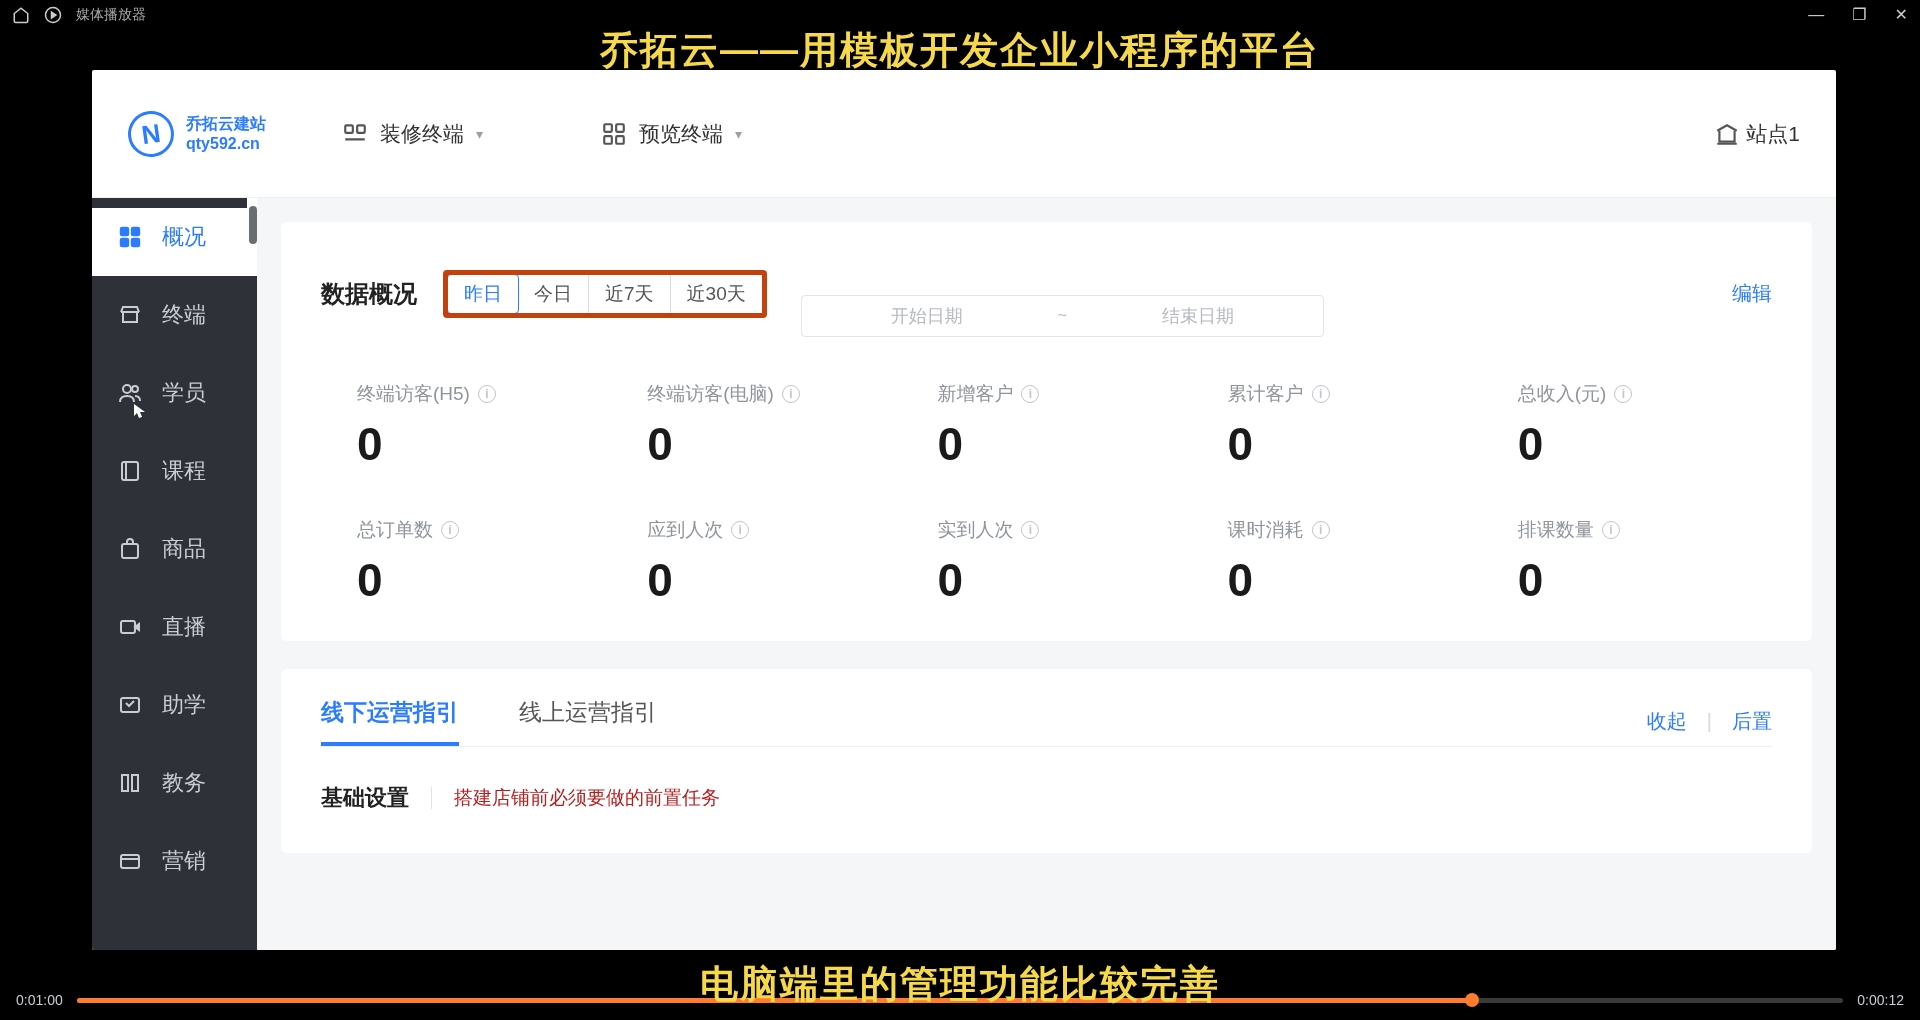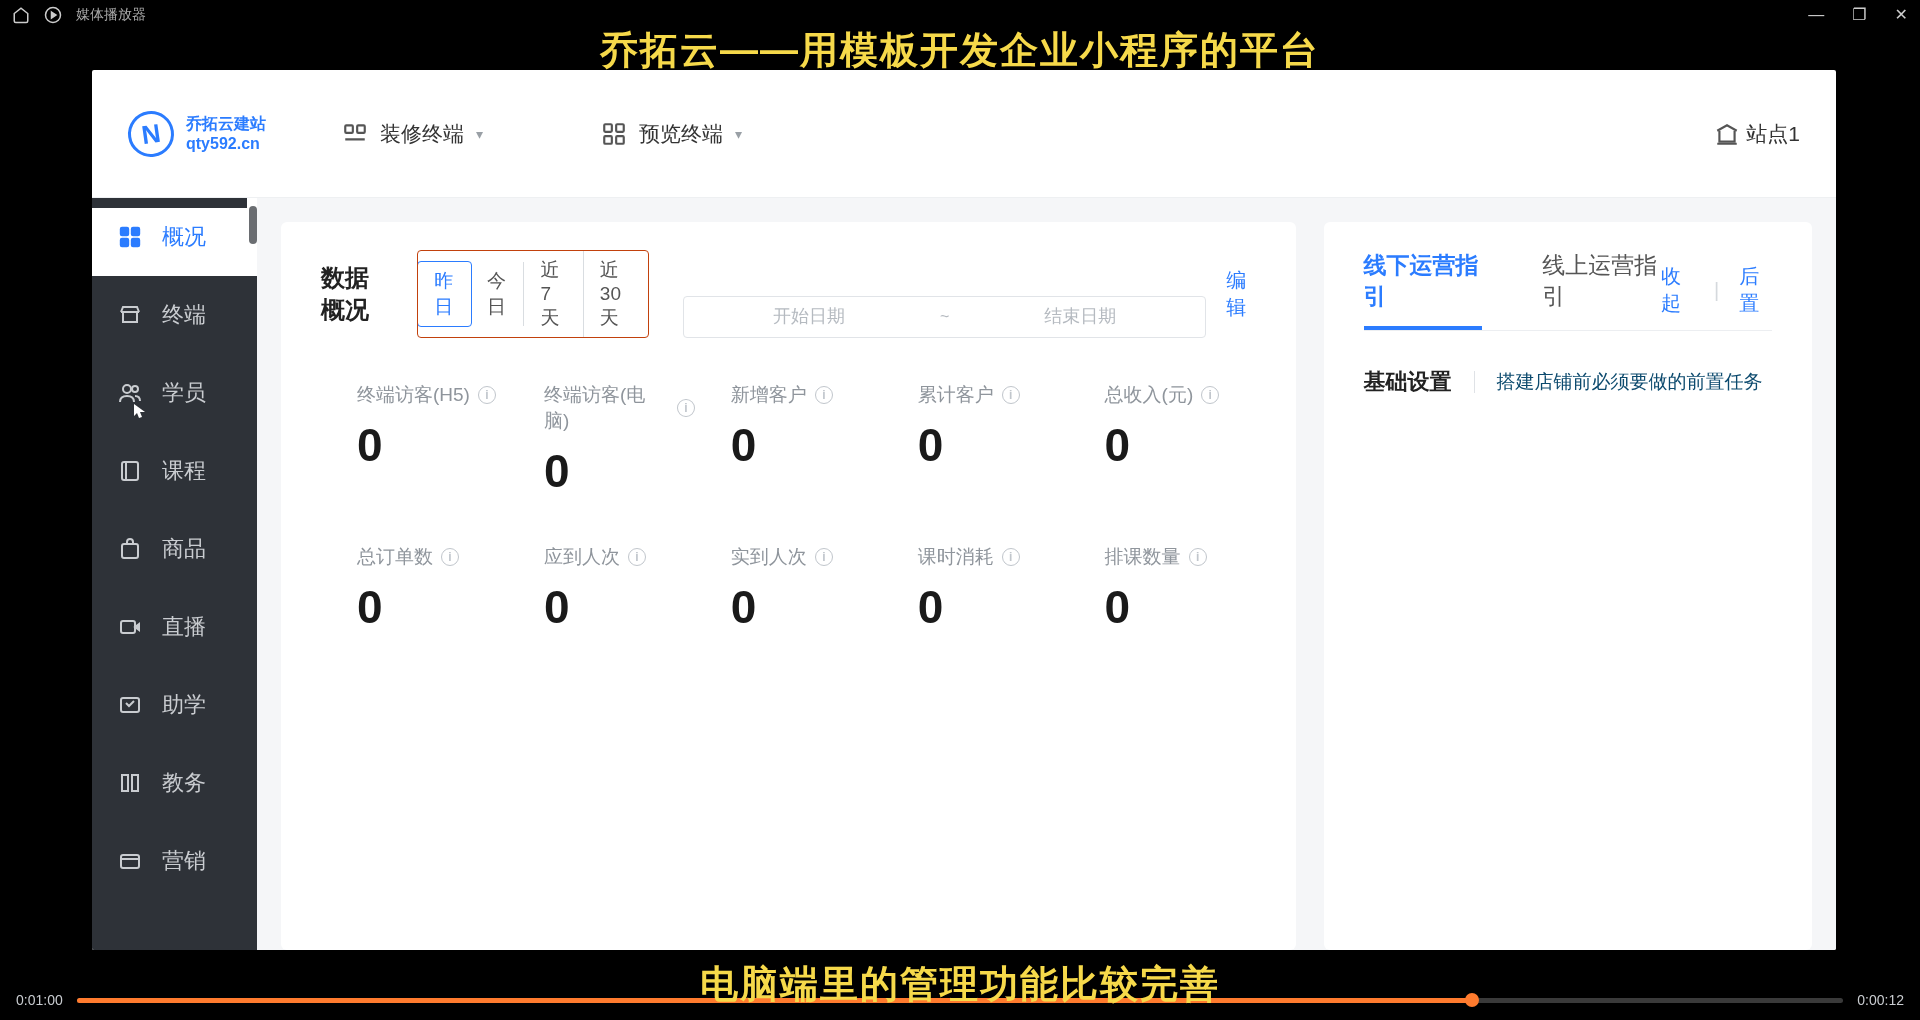--- a/index.html
+++ b/index.html
@@ -148,38 +148,38 @@
   pointer-events: none;
   z-index: 5;
 }
 
 
 .content-area {
   flex: 1;
   background: #f5f6f8;
   padding: 24px 24px 0 24px;
   display: flex;
-  flex-direction: row;
+  flex-direction: column;
   gap: 28px;
   overflow: hidden;
 }
 .panel {
   background: #fff;
   border-radius: 6px;
   padding: 28px 40px 34px 40px;
 }
 
 .panel-head {
   display: flex;
   align-items: center;
   gap: 20px;
 }
 .panel-title { font-size: 24px; font-weight: 700; color: #222; margin-right: 6px; }
 
-.seg-group { display: flex; border: 1px solid #c2410c; border-radius: 4px; overflow: hidden; align-items: center; }
+.seg-group { display: flex; border: 5px solid #c2410c; border-radius: 4px; overflow: hidden; align-items: center; }
 .seg-btn {
   padding: 6px 16px;
   font-size: 19px;
   color: #555;
   cursor: pointer;
   border-right: 1px solid #d9dde1;
 }
 .seg-btn:last-child { border-right: 0; }
 .seg-btn.active { color: #2b7cff; border: 1px solid #2b7cff; border-radius: 4px; margin: -1px; z-index: 1; position: relative; background: #fff; }
 
@@ -234,21 +234,21 @@
 .ops-tabrow { display: flex; border-bottom: 1px solid #eceef1; }
 
 .subsection {
   margin-top: 36px;
   display: flex;
   align-items: center;
   gap: 22px;
 }
 .sub-title { font-size: 22px; font-weight: 700; color: #222; }
 .sub-desc-sep { width: 1px; height: 22px; background: #dfe2e6; }
-.sub-desc { color: #0c4a6e; font-size: 19px; }
+.sub-desc { color: #b91c1c; font-size: 19px; }
 
 
 .progress-wrap {
   position: absolute;
   left: 0; right: 0; bottom: 0;
   height: 40px;
   display: flex;
   align-items: center;
   padding: 0 16px;
   gap: 14px;

